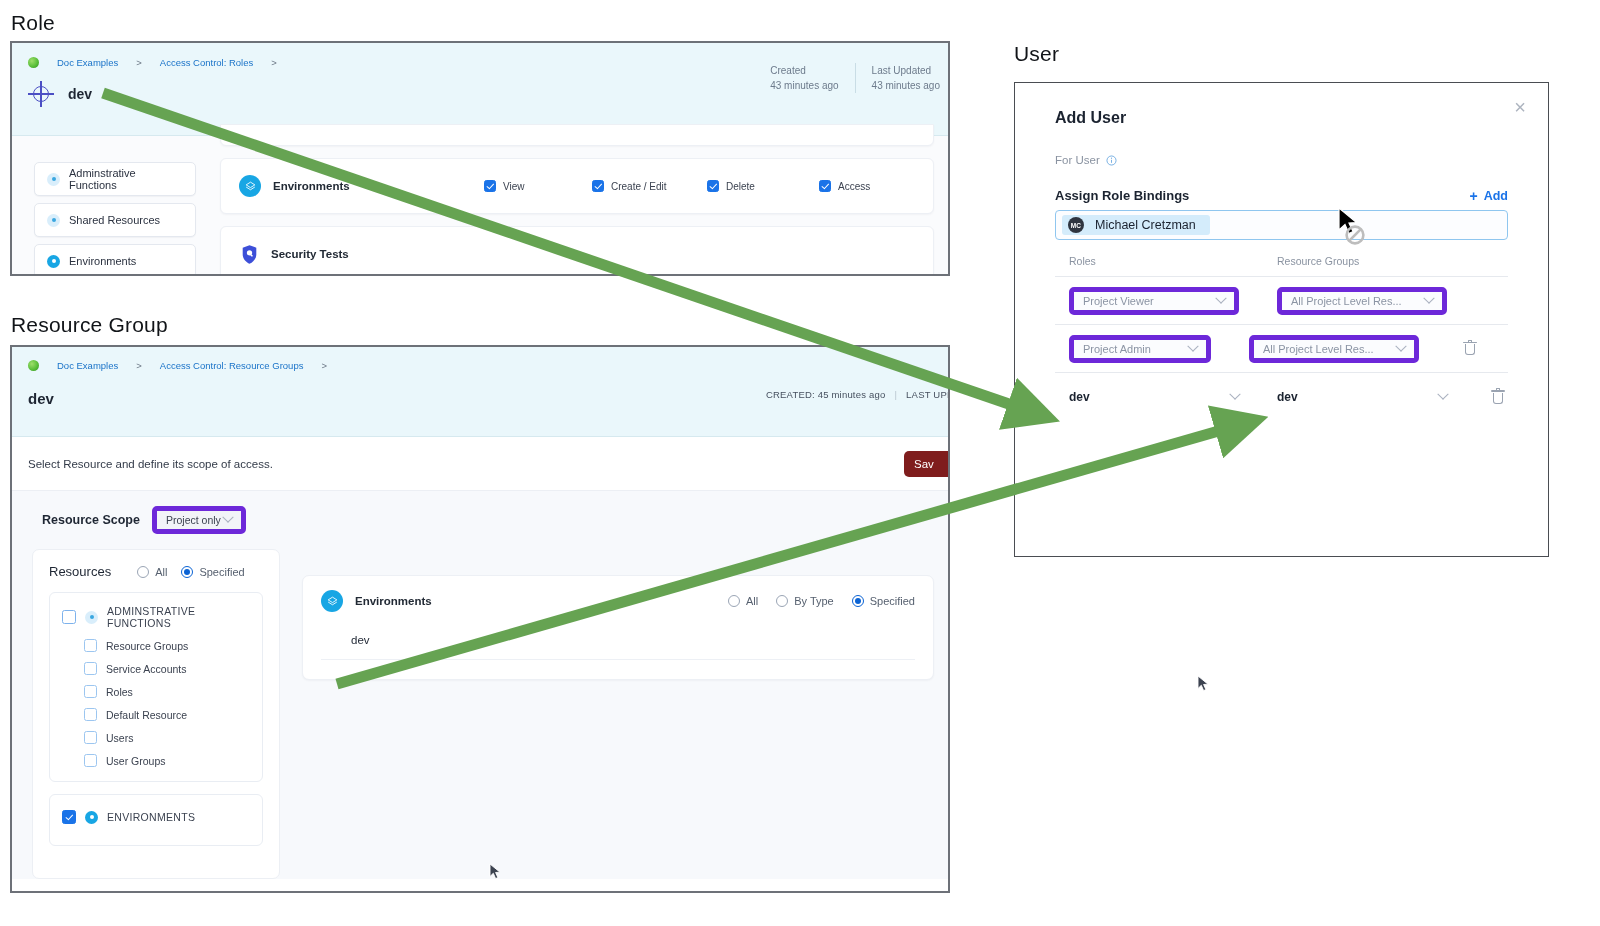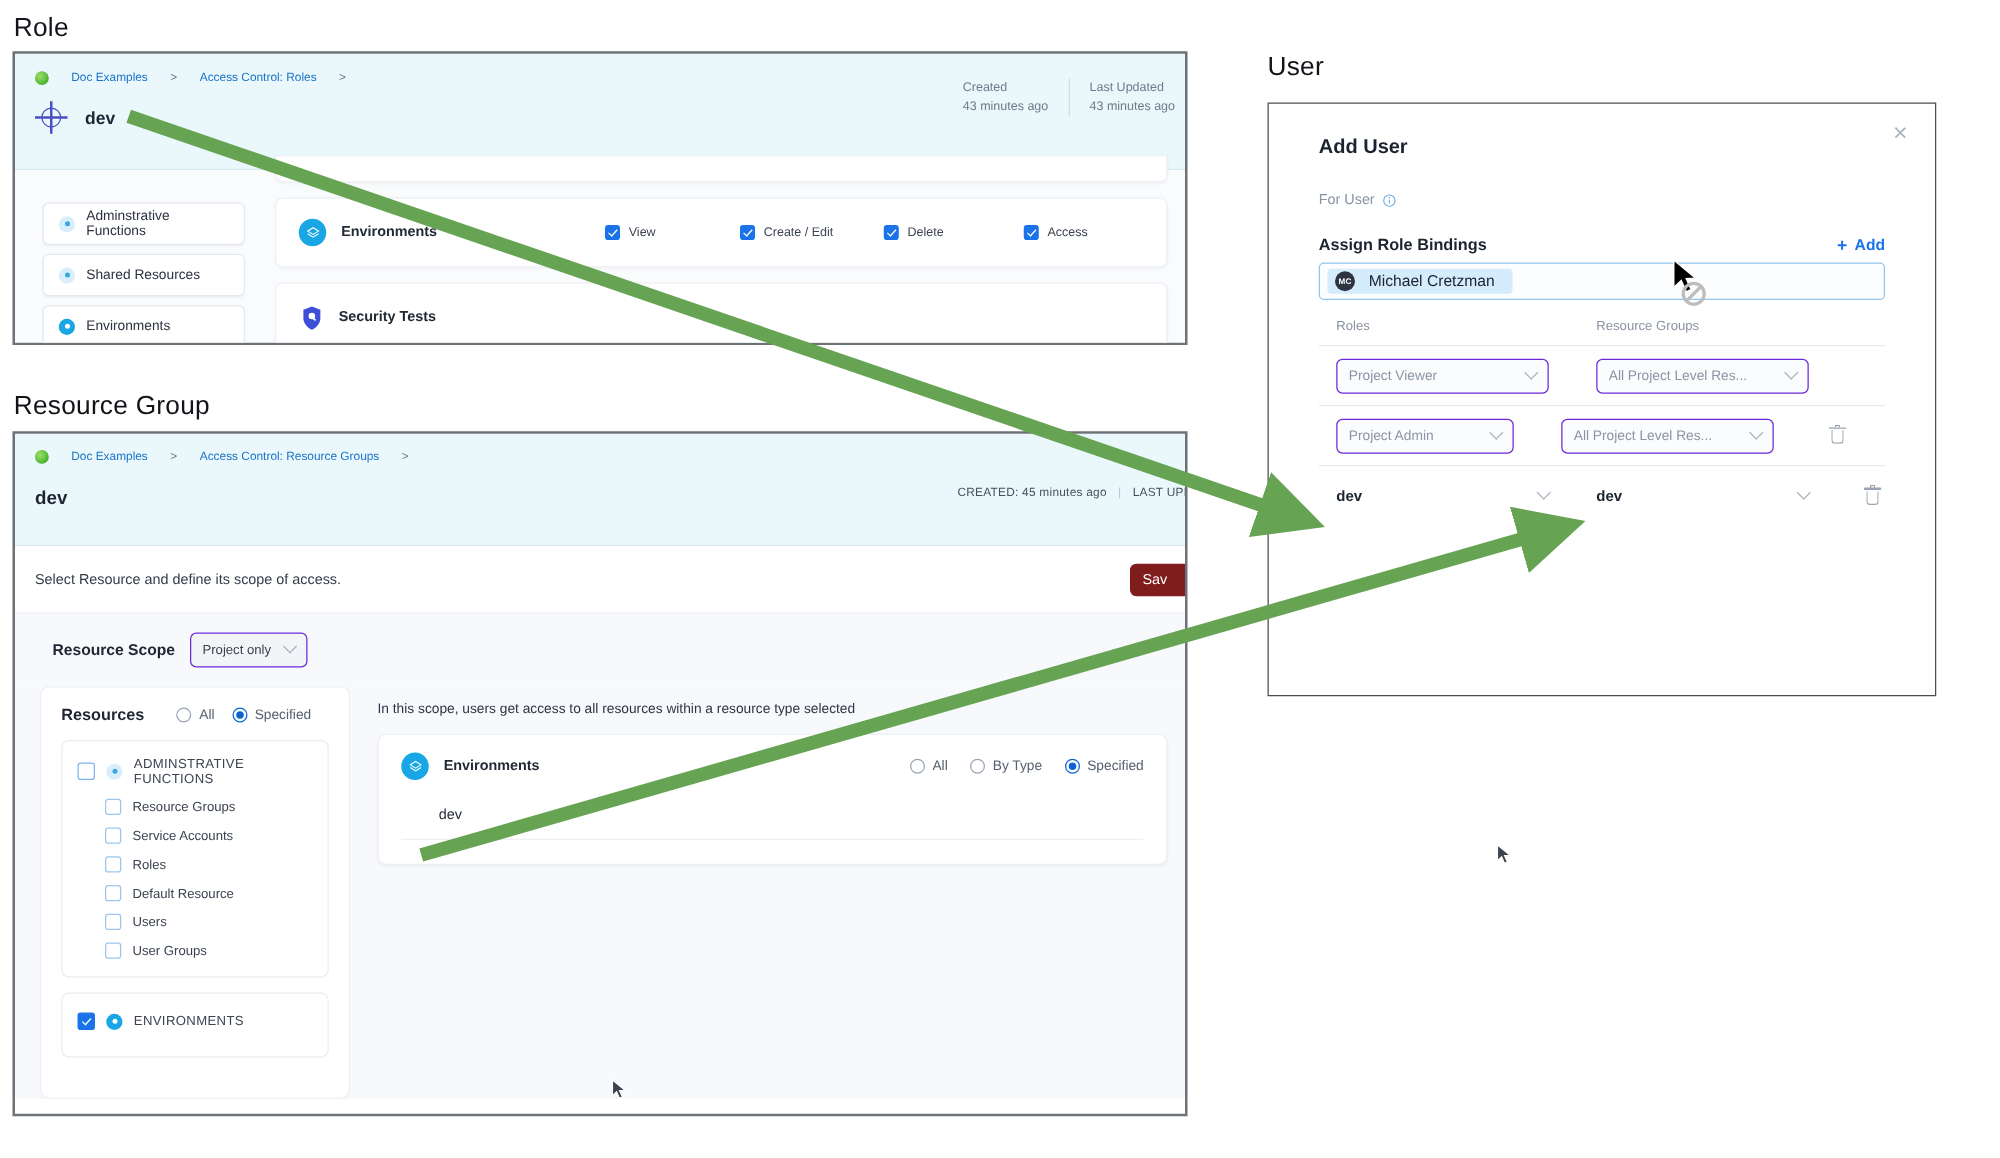--- a/index.html
+++ b/index.html
@@ -114,21 +114,21 @@
   .radio {
     width:12px; height:12px; border-radius:50%;
     border:1.3px solid #9aa5b5; background:#fff;
     display:inline-flex; align-items:center; justify-content:center;
     flex:0 0 auto;
   }
   .radio.on { border-color:#0b63d4; }
   .radio.on:after { content:""; width:6px; height:6px; border-radius:50%; background:#0b63d4; }
 
   .selbox {
-    border:1px solid #6d28d9; background:#fbfcfe; border-radius:5px;
+    border:5px solid #6d28d9; background:#fbfcfe; border-radius:5px;
     height:28px; display:flex; align-items:center; justify-content:space-between;
     padding:0 9px; font-size:11px; color:#8b94a4;
   }
   .chev { width:8px; height:8px; border-right:1.4px solid #a9b1bf; border-bottom:1.4px solid #a9b1bf;
           transform:rotate(45deg) translate(-2px,-2px); }
 
   .trash { width:14px; height:16px; position:relative; }
   .trash .lid { position:absolute; top:1px; left:0; width:14px; height:1.6px; background:#9aa3b1; border-radius:1px; }
   .trash .hnd { position:absolute; top:-1px; left:5px; width:4px; height:2.6px; border:1.4px solid #9aa3b1; border-bottom:none; border-radius:1px 1px 0 0;}
   .trash .bin { position:absolute; top:3.5px; left:1.7px; width:10.5px; height:11px;
@@ -277,21 +277,21 @@
     <span class="selbox" style="width:94px; margin-left:12px; background:#f2f4f8; color:#3b4250; font-size:10.5px;">
       <span>Project only</span>
       <span class="chev"></span>
     </span>
   </div>
 
   <div style="display:flex; height:330px; background:#f7f9fc;">
 
     <div style="width:248px; background:#fff; border:1px solid #eceff4; border-radius:7px; margin:0 0 0 20px; padding:14px 16px;">
       <div style="display:flex; align-items:center;">
-        <span style="font-size:13px; font-weight:700; color:#1e2633;">Resources</span>
+        <span style="font-size:13px; font-weight:400; color:#1e2633;">Resources</span>
         <span style="display:flex; align-items:center; gap:6px; margin-left:26px; font-size:11px; color:#56606f;">
           <span class="radio"></span>
           <span>All</span>
         </span>
         <span style="display:flex; align-items:center; gap:6px; margin-left:14px; font-size:11px; color:#56606f;">
           <span class="radio on"></span>
           <span>Specified</span>
         </span>
       </div>
 
@@ -336,21 +336,20 @@
           <span class="cbox on" style="width:14px;height:14px;"></span>
           <span class="dot cyan">
               <i></i>
             </span>
           <span style="font-size:10.5px; color:#3b4250; letter-spacing:.3px;">ENVIRONMENTS</span>
         </div>
       </div>
     </div>
 
     <div style="flex:1; padding:12px 14px 0 22px;">
-      <div style="font-size:11px; color:#2d3542;">In this scope, users get access to all resources within a resource type selected</div>
 
       <div style="margin-top:14px; background:#fff; border:1px solid #edf0f5; border-radius:7px; padding:14px 18px 0 18px; height:105px; box-shadow:0 1px 2px rgba(16,24,40,.04);">
         <div style="display:flex; align-items:center;">
           <span class="badge-round cy">
             <svg width="13" height="13" viewBox="0 0 24 24" fill="none" stroke="#ffffff" stroke-width="1.6">
               <polygon points="12,4 20,9 12,14 4,9"></polygon>
               <polyline points="4,13 12,18 20,13"></polyline>
             </svg>
           </span>
           <span style="font-size:11.5px; font-weight:700; color:#222a35; margin-left:12px;">Environments</span>

